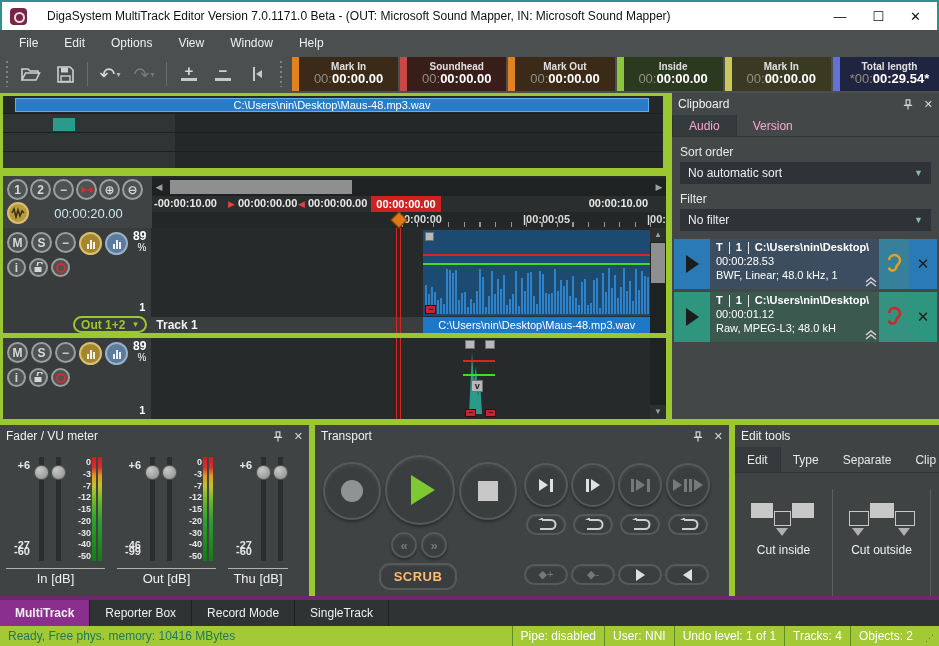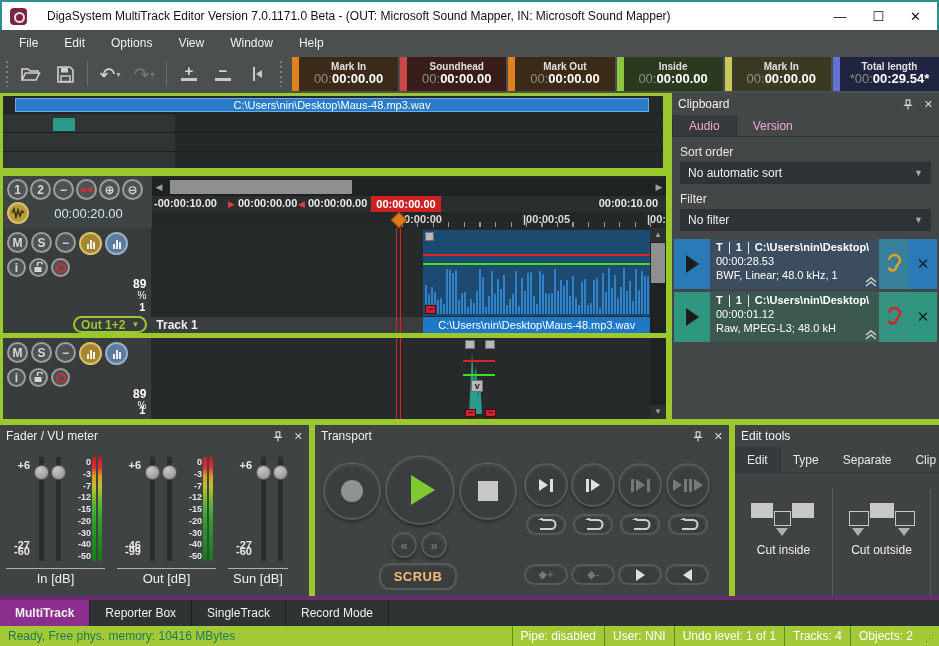--- a/index.html
+++ b/index.html
@@ -86,21 +86,21 @@
   .trackrow{display:flex;position:relative;}
   .t1{height:105px;}
   .t2{height:81px;}
   .tctrl{width:149px;background:#383c3c;padding:4px 4px;position:relative;}
   .tc-row{display:flex;gap:3px;margin-bottom:3px;}
   .meterbtn{width:23px;height:23px;border-radius:50%;border:2px solid #9a9e9e;display:flex;align-items:flex-end;justify-content:center;gap:1px;padding-bottom:4px;}
   .meterbtn.gold{background:#a5862f;border-color:#d9c070;}
   .meterbtn.blue{background:#5b7c9e;border-color:#9ab0c4;}
   .mb-bar{width:2px;background:#f0f0f0;display:block;}
   .gainlbl{position:absolute;right:5px;top:2px;text-align:right;color:#fff;line-height:1.05;}
-  .gainlbl .g1{font-size:12px;font-weight:bold;margin-top:48px;}
+  .gainlbl .g1{font-size:12px;font-weight:bold;}
   .gainlbl .g2{font-size:10px;}
   .tnum{position:absolute;right:6px;bottom:20px;color:#fff;font-size:11px;font-weight:bold;}
   .tnum2{position:absolute;right:6px;bottom:3px;color:#fff;font-size:11px;font-weight:bold;}
   .outpill{position:absolute;right:4px;bottom:0px;height:17px;padding:0 6px;border:2px solid #9bc72f;border-radius:9px;color:#9bc72f;font-size:12px;font-weight:bold;display:flex;align-items:center;gap:6px;background:#383c3c;z-index:4;}
   .outpill .dn{font-size:8px;}
   .lock-svg,.info-i{display:block;}
 
   .lane{width:501px;position:relative;background:#272a2a;overflow:hidden;}
   .lane .playline{position:absolute;top:0;bottom:0;width:1px;background:#dd2222;z-index:5;}
   .pl1{left:245px;} .pl2{left:249px;}
@@ -361,21 +361,21 @@
             <div class="hscroll">
               <div class="hs-arrow">◀</div>
               <div class="hs-thumb"></div>
               <div class="hs-arrow" style="margin-left:auto">▶</div>
             </div>
             <div class="ruler-labels">
               <span class="rl" style="left:2px">-00:00:10.00</span>
               <span class="rl" style="left:76px"><span class="mi">▶</span> <span>00:00:00.00</span></span>
               <span class="rl" style="left:146px"><span class="mi">◀</span> <span>00:00:00.00</span></span>
               <div class="rl-red">00:00:00.00</div>
-              <span class="rl" style="right:8px">00:00:10.00</span>
+              <span class="rl" style="right:18px">00:00:10.00</span>
             </div>
             <div class="ruler-ticks">
               <span class="tick-label" style="left:252px">0:00:00</span>
               <span class="tick-label" style="left:371px">|00:00:05</span>
               <span class="tick-label" style="left:495px">|00:</span>
               <div class="diamond"></div>
             </div>
           </div>
         </div>
 
@@ -771,21 +771,21 @@
             <div class="fslider">
                 <div class="fs-track"></div>
                 <div class="fs-knob"></div>
               </div>
             <div class="fslider">
                 <div class="fs-track"></div>
                 <div class="fs-knob"></div>
               </div>
           </div>
           <div class="fg-line"></div>
-          <div class="fg-label">Sun [dB]</div>
+          <div class="fg-label">Thu [dB]</div>
         </div>
       </div>
     </div>
 
     <div class="gdiv-v"></div>
 
     <div class="transport-panel">
       <div class="panel-title">
         <span>Transport</span>
         <span class="pticons">
@@ -920,22 +920,22 @@
           <div class="tool-label">Cut outside</div>
         </div>
       </div>
     </div>
   </div>
 
   <div class="purple-strip"></div>
   <div class="tabbar">
     <div class="btab active">MultiTrack</div>
     <div class="btab">Reporter Box</div>
+    <div class="btab">Record Mode</div>
     <div class="btab">SingleTrack</div>
-    <div class="btab">Record Mode</div>
   </div>
   <div class="statusbar">
     <span class="st-msg">Ready, Free phys. memory: 10416 MBytes</span>
     <div class="st-cells">
       <div class="st-cell">Pipe: disabled</div>
       <div class="st-cell">User: NNI</div>
       <div class="st-cell">Undo level: 1 of 1</div>
       <div class="st-cell">Tracks: 4</div>
       <div class="st-cell">Objects: 2</div>
       <div class="st-grip">⋰</div>

